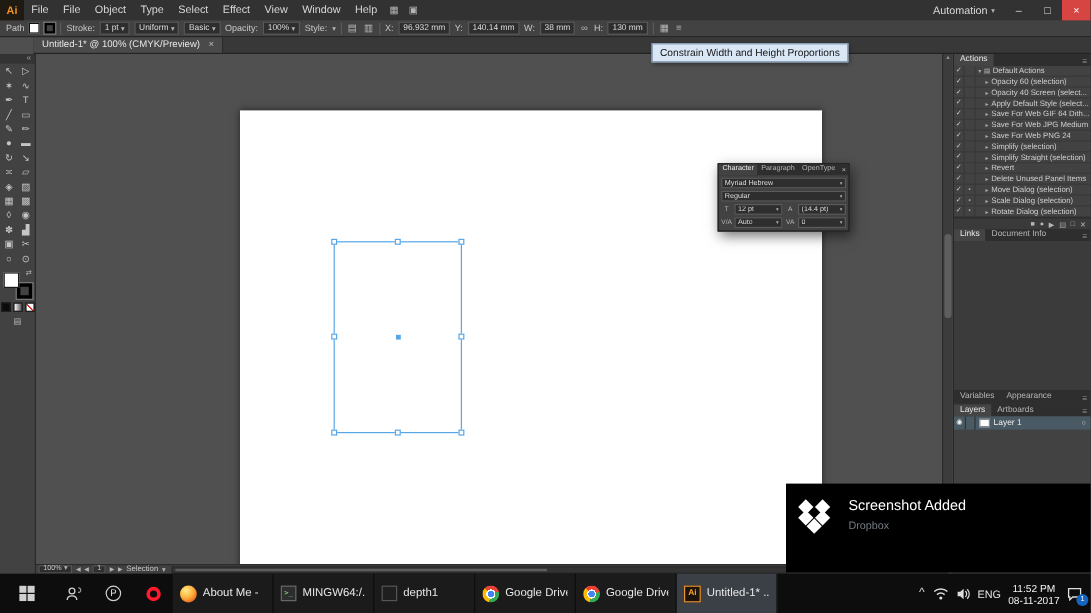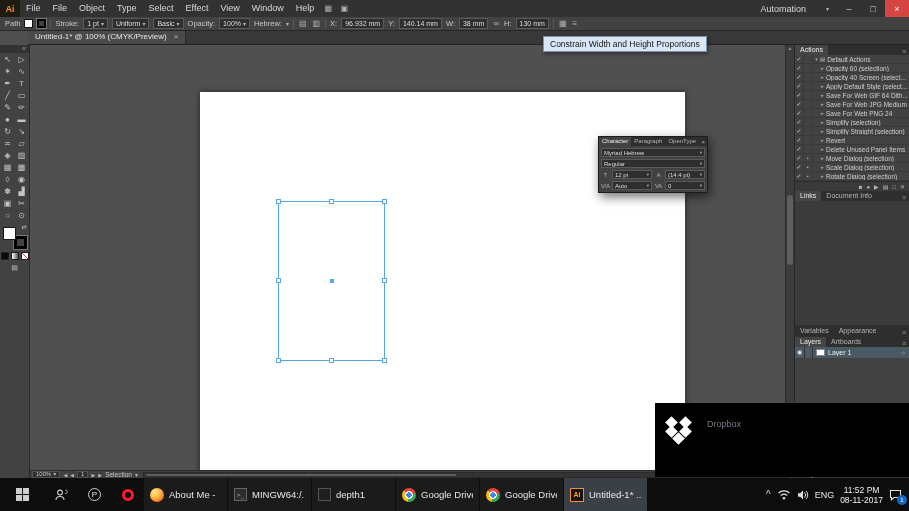--- a/index.html
+++ b/index.html
@@ -6,21 +6,21 @@
   html,body{width:909px;height:511px;background:#222;}
   body{font-family:"Liberation Sans",sans-serif;}
   .app{position:relative;width:909px;height:511px;background:#4f4f4f;overflow:hidden;}
 
   
   .menubar{position:absolute;top:0;left:0;width:100%;height:17px;background:#323232;display:flex;align-items:center;font-size:9px;color:#d8d8d8;z-index:10;}
   .ai-logo{width:20px;height:17px;background:#1f1a12;color:#f7941e;font-weight:bold;font-size:9px;display:flex;align-items:center;justify-content:center;}
   .menu-item{padding:0 6px;height:17px;line-height:17px;cursor:default;}
   .mb-icon{width:14px;text-align:center;color:#b5b5b5;font-size:8px;margin:0 1px;}
   .mb-spacer{flex:1;}
-  .automation{display:flex;align-items:center;gap:20px;padding:0 8px;}
+  .automation{display:flex;align-items:center;gap:3px;padding:0 8px;}
   .caret{font-size:6px;color:#b5b5b5;}
   .win-btn{width:24px;height:17px;display:flex;align-items:center;justify-content:center;font-size:9px;color:#ddd;}
   .win-close{background:#d64541;color:#fff;}
 
   
   .controlbar{position:absolute;top:17px;left:0;width:100%;height:14px;background:#424242;border-bottom:1px solid #262626;display:flex;align-items:center;font-size:7.5px;color:#c8c8c8;gap:4px;padding:0 5px;z-index:9;}
   .cb-field{background:#2e2e2e;border:1px solid #5a5a5a;color:#ddd;height:11px;padding:0 3px;display:flex;align-items:center;gap:2px;font-size:7px;white-space:nowrap;}
   .cb-swatch-fill{width:9px;height:9px;background:#fff;border:1px solid #111;}
   .cb-swatch-stroke{width:9px;height:9px;border:2px solid #000;background:transparent;outline:1px solid #777;}
   .cb-sep{width:1px;height:10px;background:#5a5a5a;}
@@ -199,21 +199,21 @@
     </span>
     <span class="cb-field">
       <span>Basic</span>
       <span class="caret">▾</span>
     </span>
     <span>Opacity:</span>
     <span class="cb-field">
       <span>100%</span>
       <span class="caret">▾</span>
     </span>
-    <span>Hebrew:</span>
+    <span>Style:</span>
     <span class="caret">▾</span>
     <span class="cb-sep"></span>
     <span class="cb-icon">▤</span>
     <span class="cb-icon">▥</span>
     <span class="cb-sep"></span>
     <span>X:</span>
     <span class="cb-field">
         <span>96.932 mm</span>
       </span>
     <span>Y:</span>
@@ -557,20 +557,21 @@
 
   <div class="toast">
     <div class="dbx-icon">
       <i class="d1"></i>
         <i class="d2"></i>
         <i class="d3"></i>
         <i class="d4"></i>
         <i class="d5"></i>
     </div>
     <div>
+      <div class="toast-title">Screenshot Added</div>
       <div class="toast-app">Dropbox</div>
     </div>
   </div>
 
   <div class="taskbar">
     <div class="tb-start">
       <svg width="13" height="13" viewBox="0 0 13 13">
         <rect x="0" y="0" width="6" height="6" fill="#cfcfcf"></rect>
           <rect x="7" y="0" width="6" height="6" fill="#cfcfcf"></rect>
         <rect x="0" y="7" width="6" height="6" fill="#cfcfcf"></rect>

